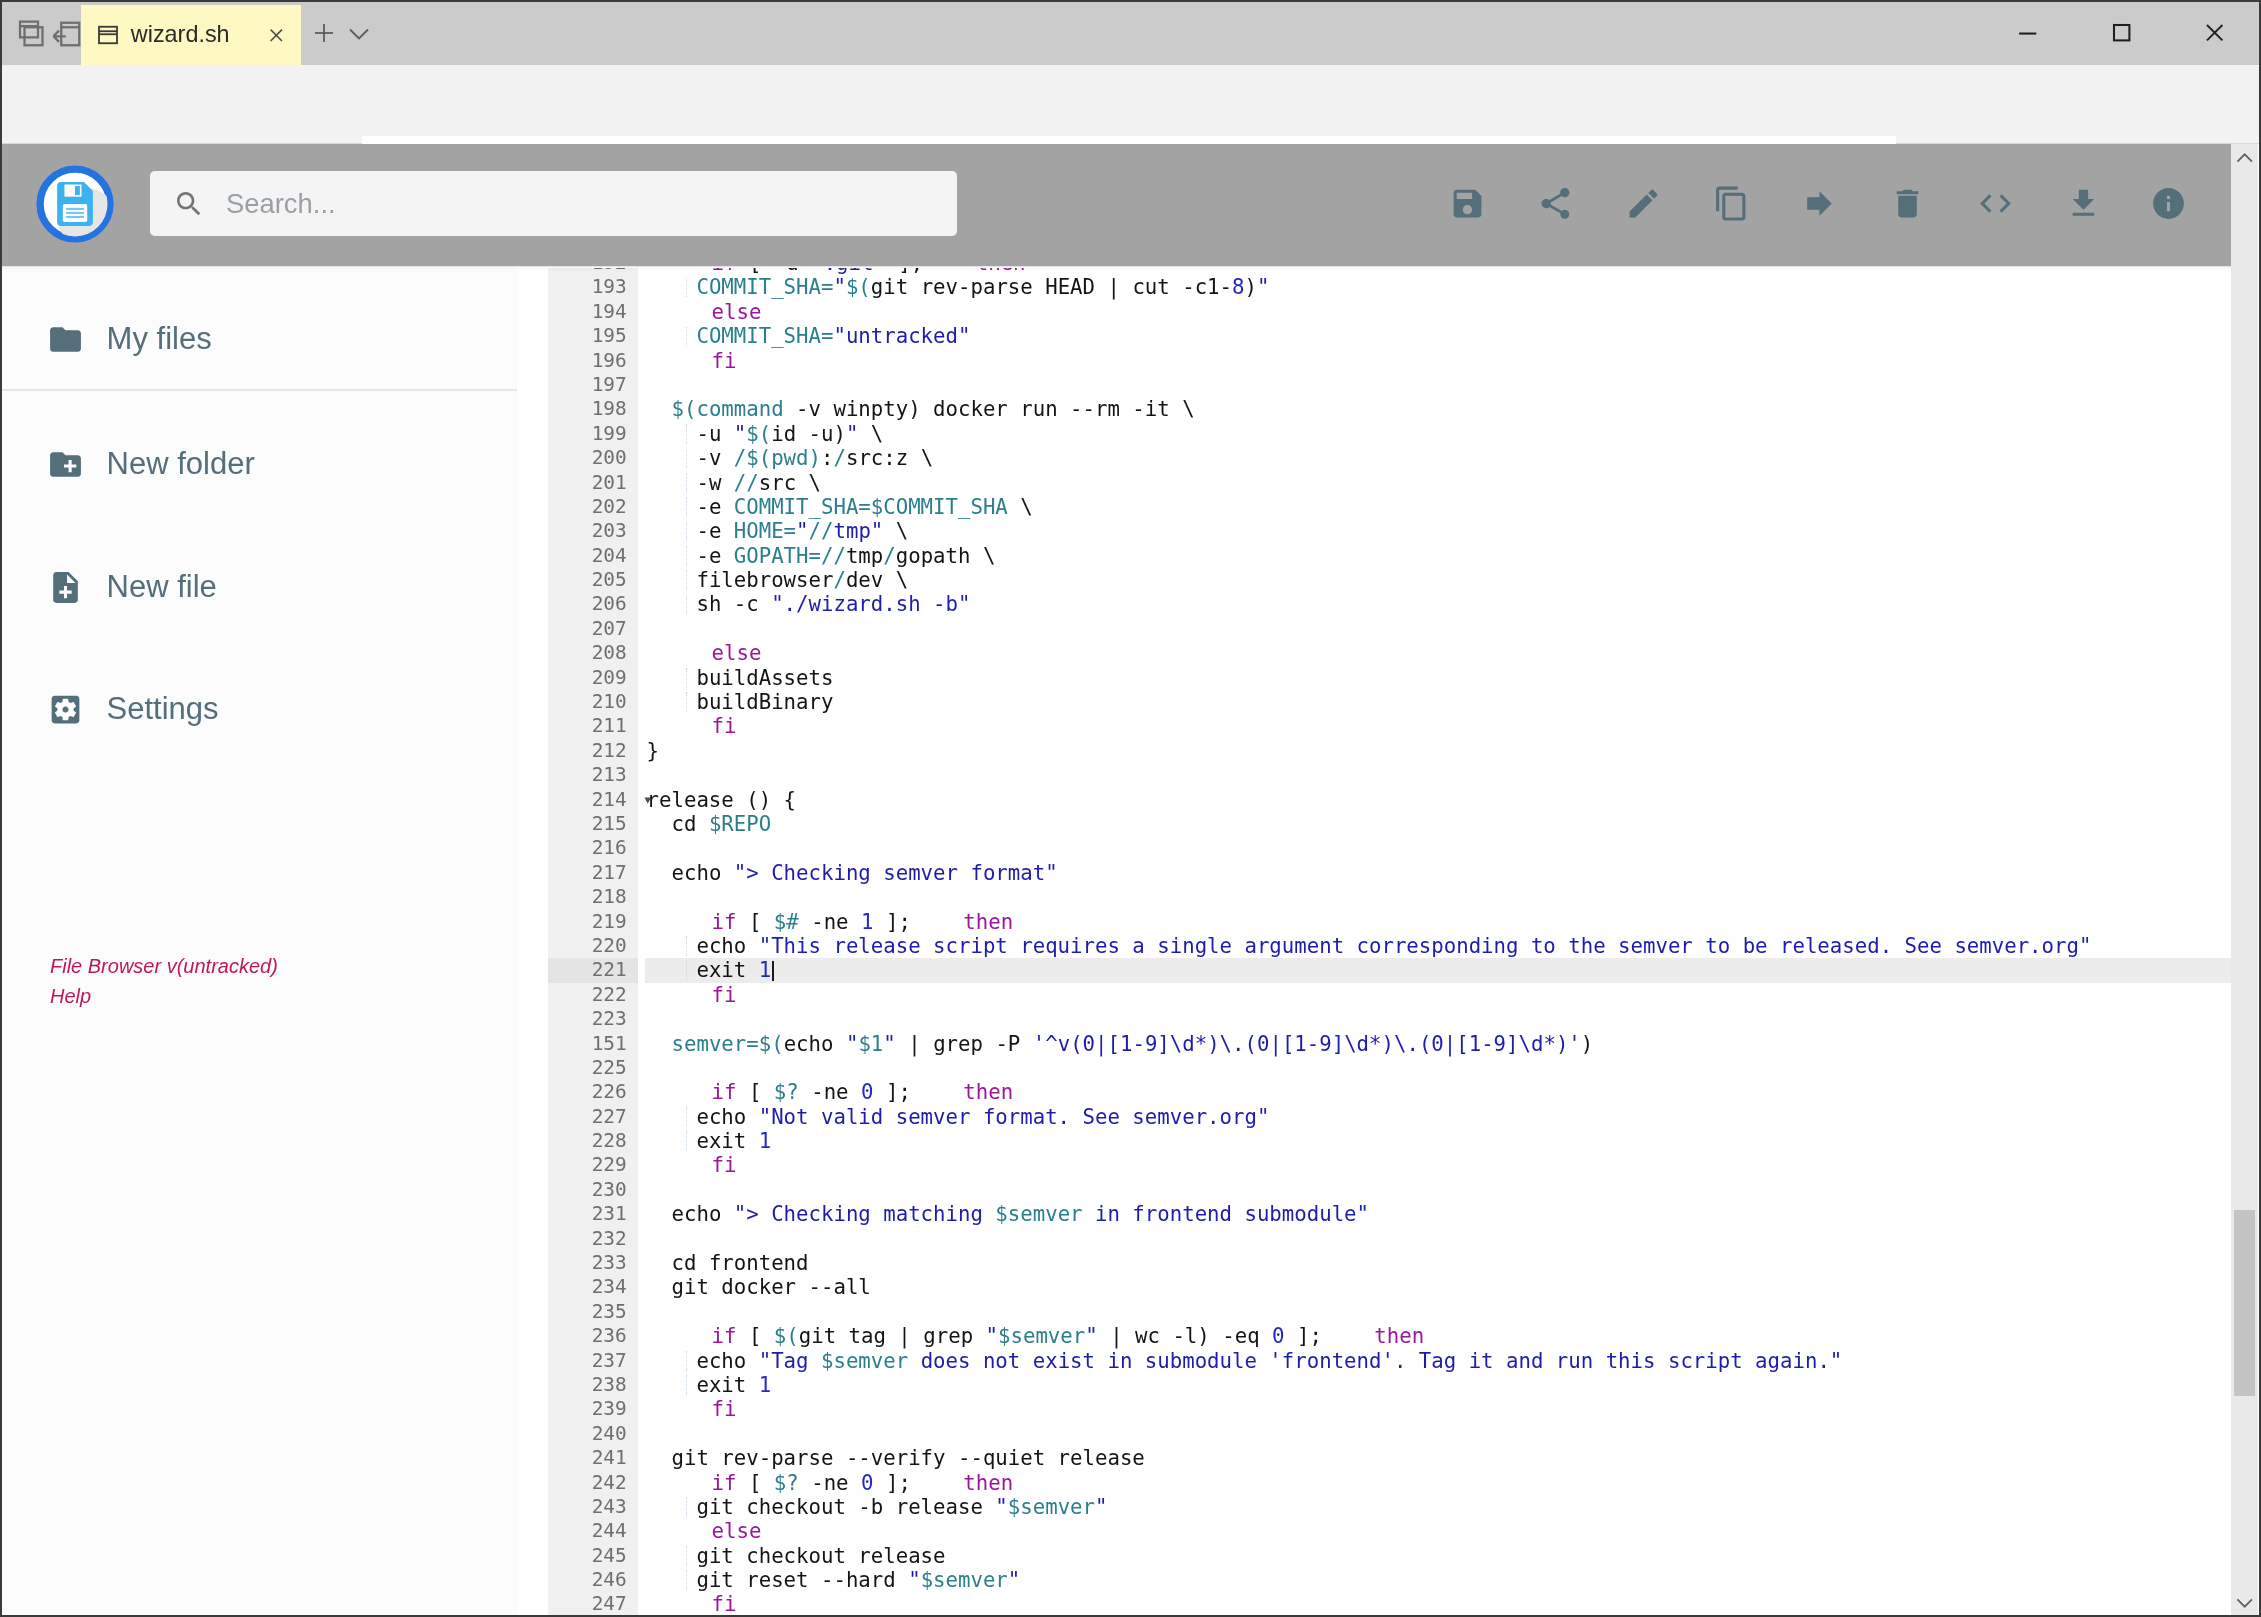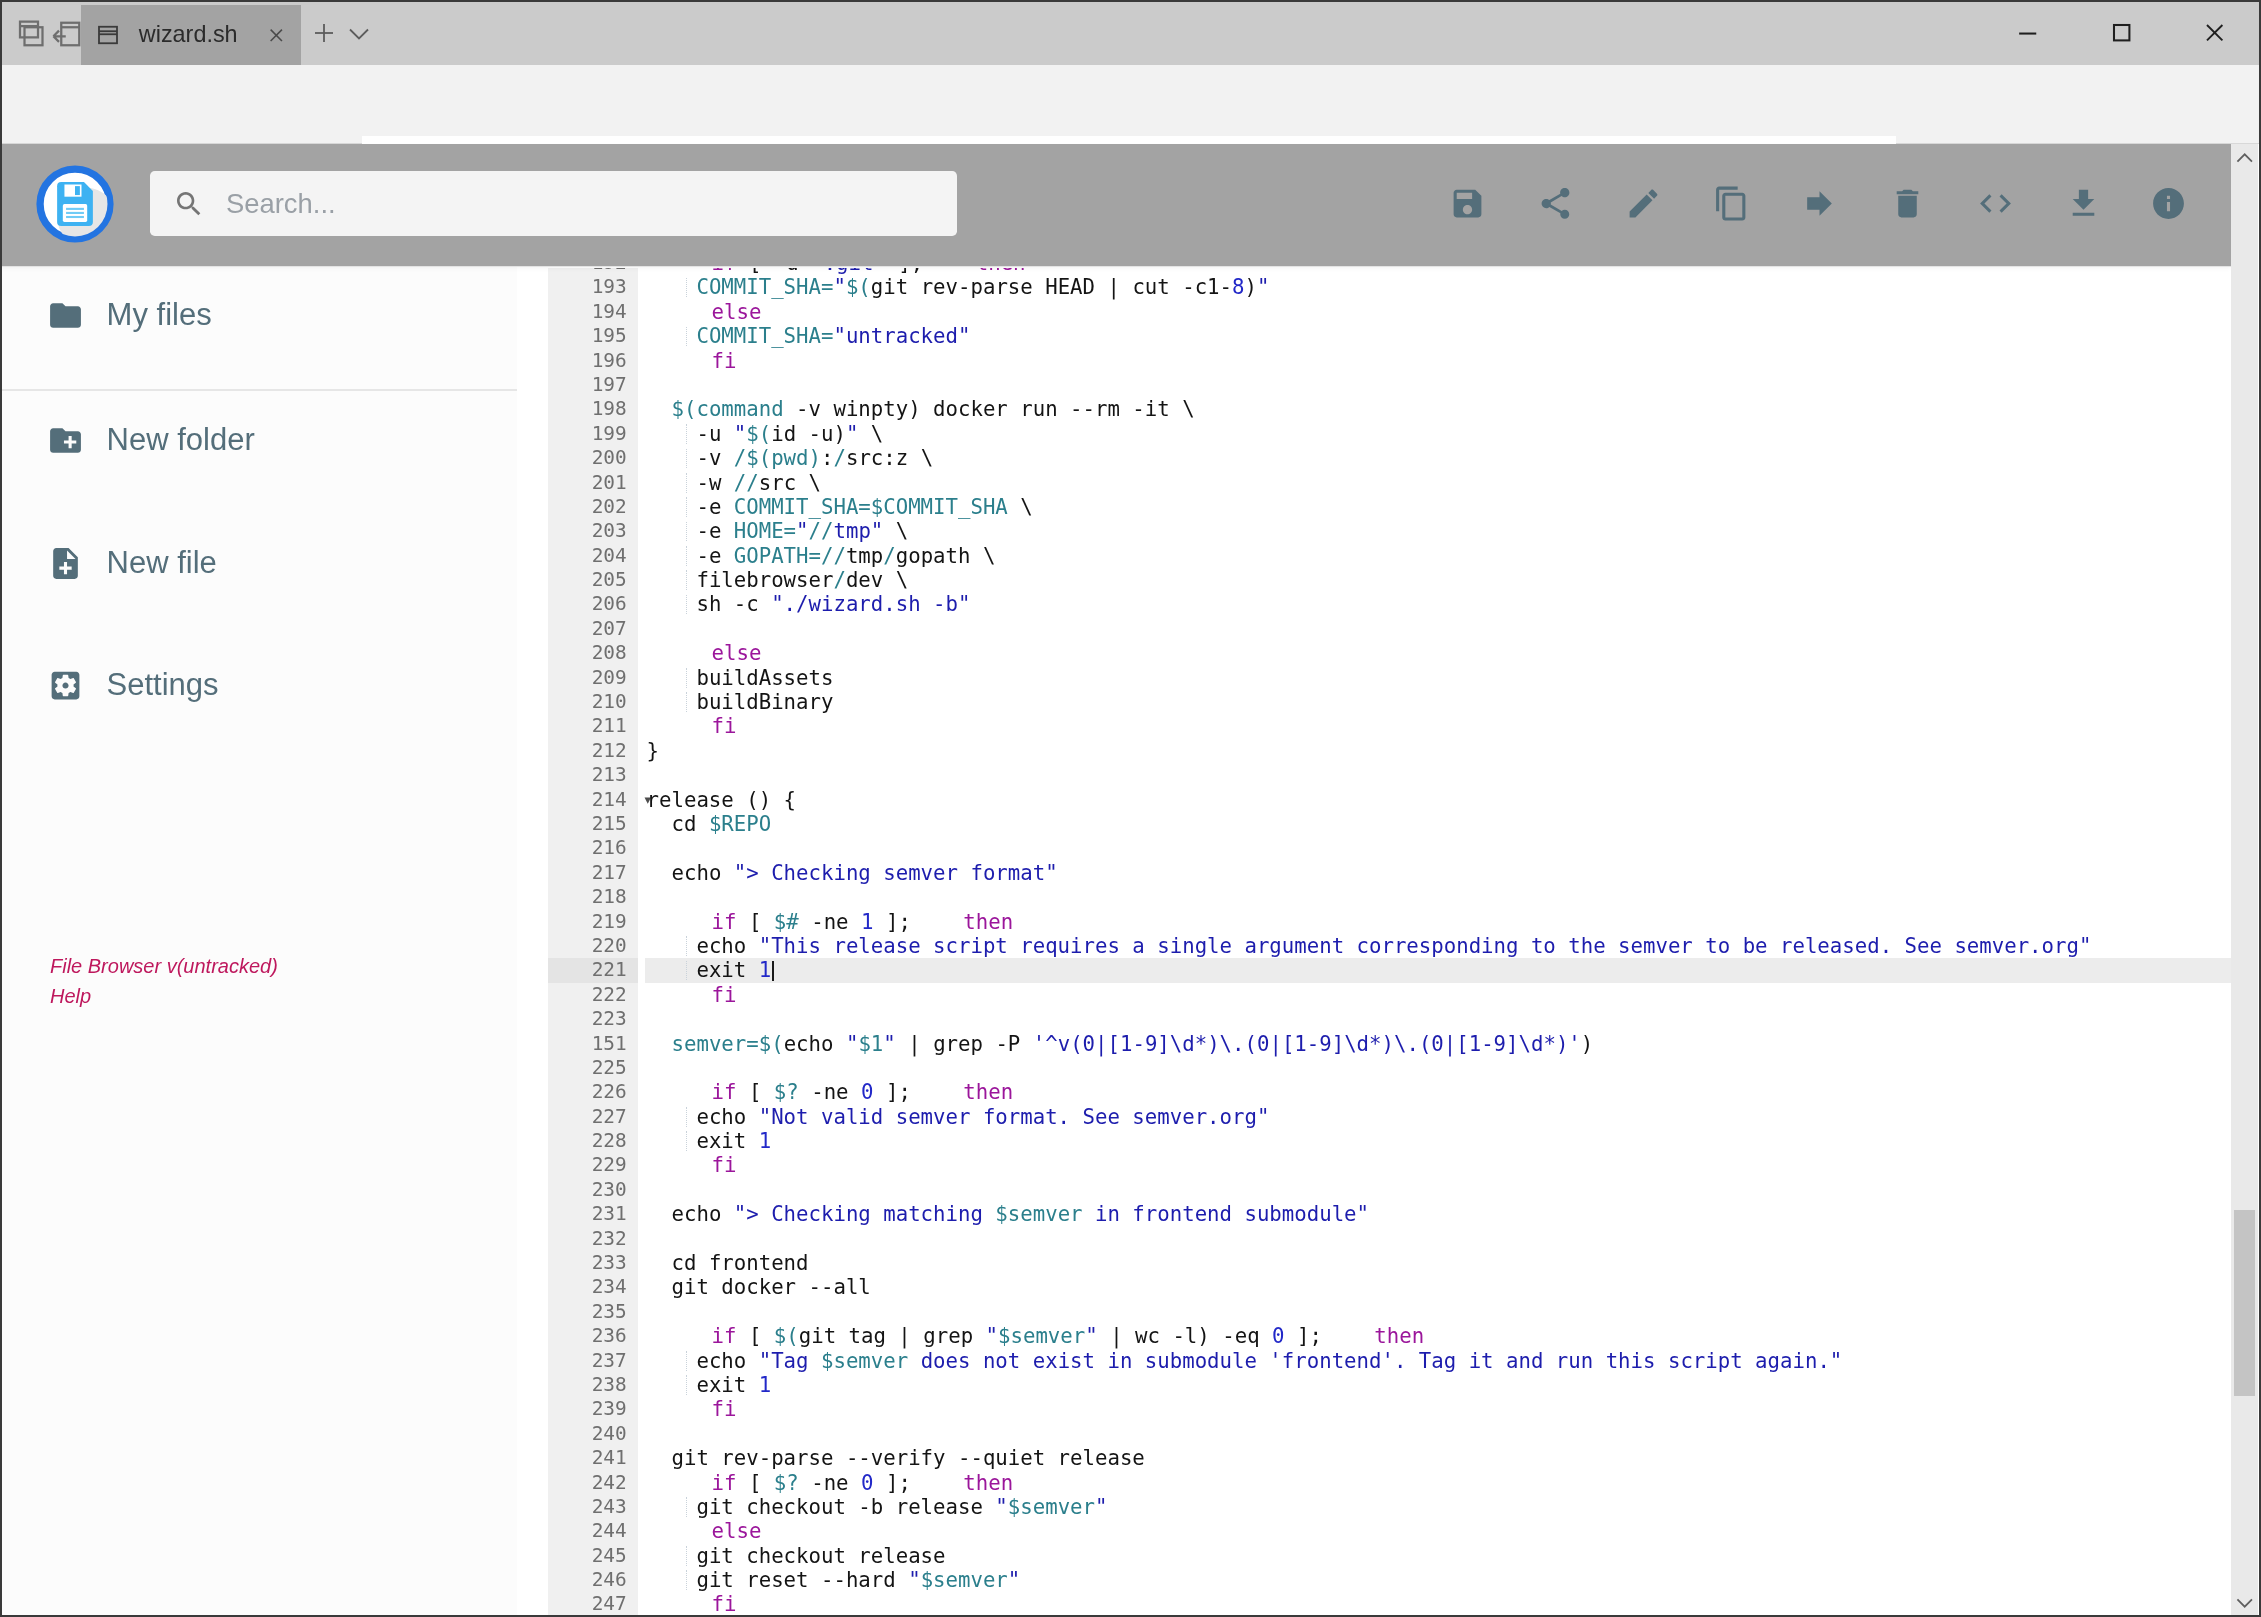--- a/index.html
+++ b/index.html
@@ -4,22 +4,22 @@
 <style>
   html,body{margin:0;padding:0;background:#888;}
   .stage{position:relative;width:2261px;height:1617px;background:#fff;overflow:hidden;
          font-family:"Liberation Sans",sans-serif;-webkit-font-smoothing:antialiased;}
   .frame{position:absolute;inset:0;border:2.4px solid #3a3a3a;pointer-events:none;z-index:90;}
   svg{display:block;}
 
   
   .titlebar{position:absolute;left:0;top:0;width:2261px;height:65px;background:#cbcbcb;}
   .tb-icon{position:absolute;top:16px;width:36px;height:36px;}
-  .tab{position:absolute;left:81px;top:4.8px;width:220px;height:60px;background:#a3a3a3;
-       display:flex;align-items:center;gap:8px;}
+  .tab{position:absolute;left:81px;top:4.8px;width:220px;height:60px;background:#fef9c3;
+       display:flex;align-items:center;}
   .tab-favicon{margin-left:14.5px;}
   .tab-title{margin-left:11.3px;font-size:23.4px;color:#2b2b2b;}
   .tab-close{position:absolute;right:13px;top:19.4px;width:22.6px;height:22.6px;}
   .newtab{position:absolute;left:312px;top:21px;width:24px;height:24px;}
   .tabchev{position:absolute;left:347px;top:26px;width:24px;height:18px;}
   .winbtn{position:absolute;top:14.5px;width:58px;height:37px;display:flex;align-items:center;justify-content:center;}
 
   
   .navbar{position:absolute;left:0;top:65px;width:2261px;height:79px;background:#f2f2f2;
           border-bottom:1.6px solid #d8d8d8;box-sizing:border-box;}
@@ -42,21 +42,21 @@
   .searchbox{position:absolute;left:150px;top:27.4px;width:807px;height:65px;background:#f4f4f4;
              border-radius:4.8px;display:flex;align-items:center;}
   .searchbox svg{margin-left:22.6px;}
   .searchbox input{flex:1;margin-left:19.4px;border:none;outline:none;background:transparent;
                    font-size:27.4px;color:#333;font-family:"Liberation Sans",sans-serif;}
   .searchbox input::placeholder{color:#9aa0a6;}
   .toolbar-btn{position:absolute;top:29px;width:61px;height:61px;display:flex;align-items:center;justify-content:center;}
 
   
   .sidebar{position:absolute;left:0;top:266px;width:517px;height:1351px;background:#fcfcfc;}
-  .side-item{position:absolute;left:0;width:517px;height:84px;display:flex;align-items:flex-start;cursor:pointer;}
+  .side-item{position:absolute;left:0;width:517px;height:84px;display:flex;align-items:center;cursor:pointer;}
   .side-item svg{margin-left:47px;}
   .side-label{margin-left:22.6px;font-size:31px;color:#546e7a;}
   .side-divider{position:absolute;left:0;top:123px;width:517px;height:1.6px;background:#e6e6e6;}
   .side-footer{position:absolute;left:50px;top:685px;font-size:20px;color:#be185d;line-height:30px;font-style:italic;}
 
   
   .editor{position:absolute;left:517px;top:268px;width:1715px;height:1349px;background:#ffffff;overflow:hidden;}
   .gutter-bg{position:absolute;left:31px;top:0;width:90px;height:1349px;background:#f0f0f0;}
   .gutter-col{position:absolute;left:31px;top:-17px;width:90px;}
   .gline{height:24.4px;line-height:24.4px;text-align:right;padding-right:11.3px;box-sizing:border-box;

